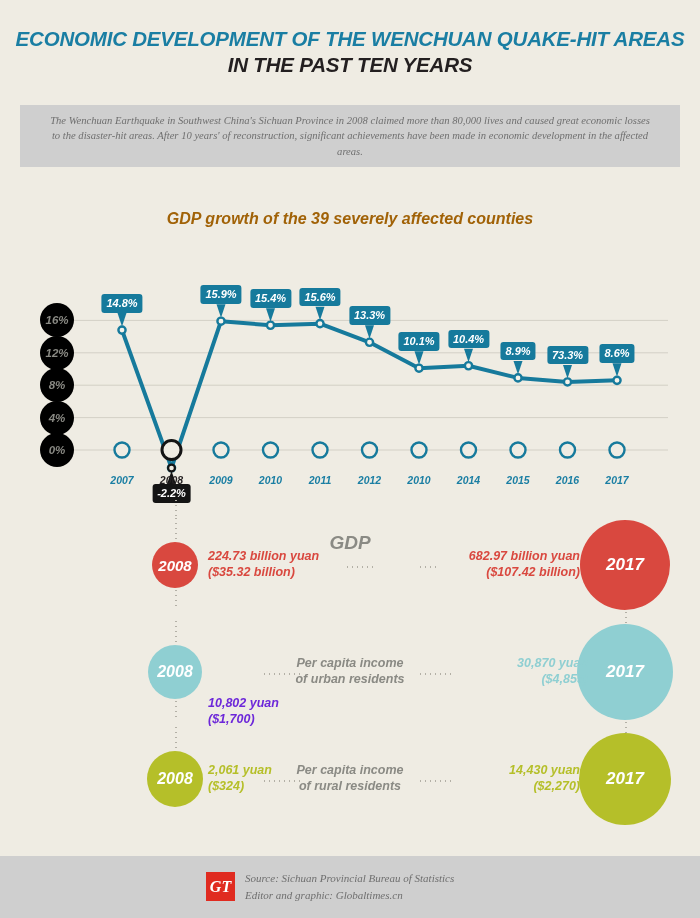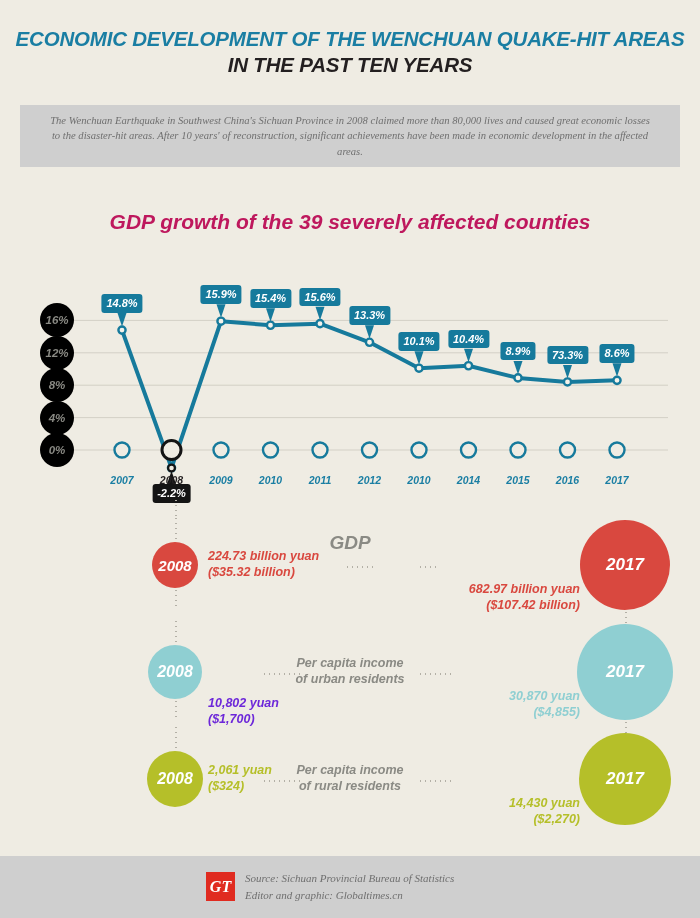--- a/index.html
+++ b/index.html
@@ -66,22 +66,22 @@
     font-family: "Liberation Serif", serif;
   }
 
   
   .chart-title {
     position: absolute;
     top: 210px;
     left: 0;
     width: 700px;
     text-align: center;
-    color: #be185d;
-    font-size: 21px;
+    color: #a16207;
+    font-size: 16px;
     font-weight: bold;
   }
   .chart-area {
     position: absolute;
     top: 250px;
     left: 0;
     width: 700px;
     height: 245px;
   }
   .chart-svg {
@@ -161,21 +161,20 @@
     font-weight: bold;
     line-height: 16px;
     text-align: left;
   }
   .val-right {
     position: absolute;
     font-size: 12.5px;
     font-weight: bold;
     line-height: 16px;
     text-align: right;
-    margin-top: 33px;
   }
   .cmp-label {
     position: absolute;
     color: #8a8a84;
     font-weight: bold;
     line-height: 16px;
     text-align: center;
   }
   .dots-h {
     position: absolute;
@@ -350,21 +349,21 @@
         <div class="dots-v" style="left: 625px; top: 99px; height: 14px;"></div>
       </div>
       <div class="cmp-row" style="top: 618px;">
         <div class="dots-v" style="left: 175px; top: 1px; height: 26px;"></div>
         <div class="circle-small" style="width: 54px; height: 54px; left: 148px; top: 27px; background: rgb(143, 207, 210); font-size: 16px;">2008</div>
         <div class="circle-large" style="width: 96px; height: 96px; left: 577px; top: 6px; background: rgb(143, 207, 210); font-size: 17px;">2017</div>
         <div class="val-left" style="left: 208px; top: 37px; color: #6d28d9; margin-top: 40px;">
           <div>10,802 yuan</div>
           <div>($1,700)</div>
         </div>
-        <div class="val-right" style="right: 120px; top: 37px; color: rgb(143, 207, 210); text-align: right;">
+        <div class="val-right" style="right: 112px; top: 37px; color: rgb(143, 207, 210); text-align: right;">
           <div>30,870 yuan</div>
           <div>($4,855)</div>
         </div>
         <div class="cmp-label" style="left: 290px; width: 120px; font-size: 12.5px; top: 37px;">
           <div>Per capita income</div>
           <div>of urban residents</div>
         </div>
         <div class="dots-h" style="left: 262px; width: 38px; top: 55px;"></div>
         <div class="dots-h" style="left: 418px; width: 34px; top: 55px;"></div>
         <div class="dots-v" style="left: 175px; top: 81px; height: 22px;"></div>

